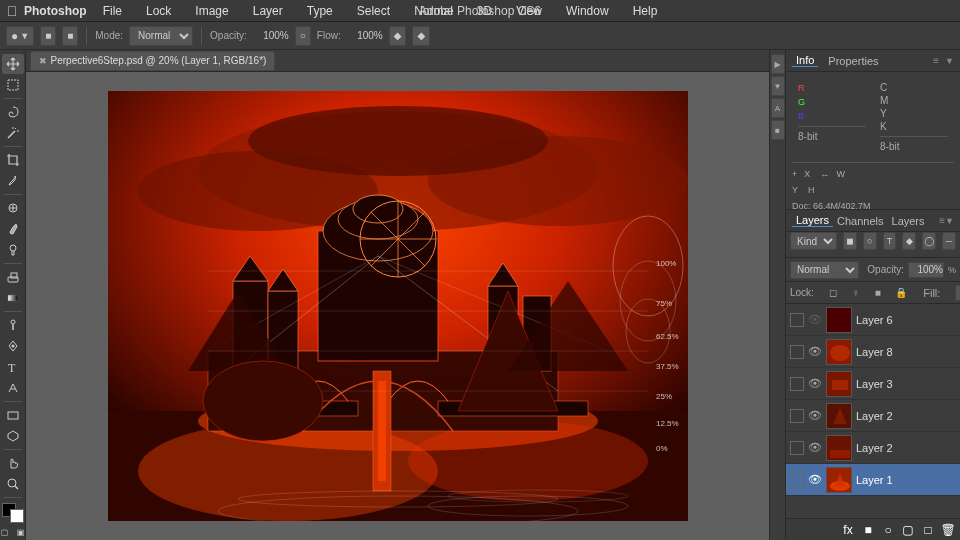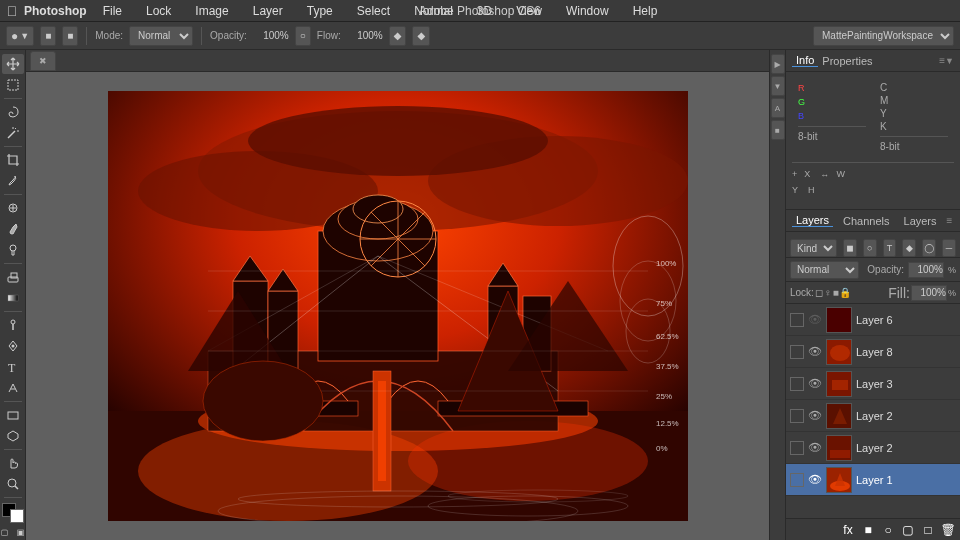--- a/index.html
+++ b/index.html
@@ -97,62 +97,62 @@
     
     #right-panel {
       width: 175px; background: #3c3c3c; border-left: 1px solid #2a2a2a;
       display: flex; flex-direction: column;
     }
     #info-panel {
       height: 160px; border-bottom: 1px solid #2a2a2a;
     }
     #info-header {
       height: 22px; background: #3a3a3a; display: flex; align-items: center; padding: 0 6px;
-      border-bottom: 1px solid #2a2a2a; 
+      border-bottom: 1px solid #2a2a2a; gap: 6px;
     }
     .panel-tab {
       font-size: 11px; color: #bbb; cursor: pointer; padding: 0 4px;
     }
     .panel-tab.active { color: #fff; border-bottom: 1px solid #4a90d9; }
     #info-content {
       padding: 6px; display: grid; grid-template-columns: 1fr 1fr; gap: 2px;
     }
     .info-row { display: flex; align-items: center; gap: 4px; margin-bottom: 2px; }
     .info-label { color: #f44; font-size: 10px; width: 10px; }
     .info-label.g { color: #4f4; }
     .info-label.b { color: #44f; }
     .info-bit { color: #aaa; font-size: 10px; }
     .info-doc { color: #aaa; font-size: 9px; padding: 2px 6px; }
 
     
     #layers-panel { flex: 1; display: flex; flex-direction: column; overflow: hidden; }
     #layers-header {
-      height: 22px; background: #3a3a3a; display: flex; align-items: center; padding: 0 6px; gap: 6px;
+      height: 22px; background: #3a3a3a; display: flex; align-items: center; padding: 0 6px; 
       border-bottom: 1px solid #2a2a2a;
     }
     .lp-tab { font-size: 11px; color: #bbb; cursor: pointer; padding: 0 4px; }
     .lp-tab.active { color: #fff; border-bottom: 1px solid #4a90d9; }
     #layers-toolbar {
-      height: 26px; background: #3c3c3c; display: flex; align-items: flex-end; padding: 0 4px; gap: 6px;
+      height: 26px; background: #3c3c3c; display: flex; align-items: flex-start; padding: 0 4px; gap: 6px;
       border-bottom: 1px solid #2a2a2a;
     }
     .lp-btn {
       height: 18px; width: 18px; background: #555; border: 1px solid #444; border-radius: 2px;
       color: #ccc; font-size: 9px; display: flex; align-items: center; justify-content: center; cursor: pointer;
     }
     .lp-select {
       height: 18px; background: #555; border: 1px solid #444; border-radius: 2px;
       color: #ccc; font-size: 10px; padding: 0 2px;
     }
     #layers-blending {
       height: 24px; background: #3c3c3c; display: flex; align-items: center; padding: 0 4px; gap: 4px;
       border-bottom: 1px solid #2a2a2a;
     }
     #layers-lock {
-      height: 22px; background: #3c3c3c; display: flex; align-items: center; padding: 0 4px; gap: 1px;
+      height: 22px; background: #3c3c3c; display: flex; align-items: center; padding: 0 4px; gap: 15px;
       border-bottom: 1px solid #2a2a2a; font-size: 10px; color: #aaa;
     }
     .lock-icon { font-size: 10px; color: #aaa; cursor: pointer; }
     #layers-list { flex: 1; overflow-y: auto; background: #3c3c3c; }
     .layer-row {
       height: 32px; display: flex; align-items: center; padding: 0 4px; gap: 4px;
       border-bottom: 1px solid #333; cursor: pointer;
     }
     .layer-row.active { background: #4a6fa5; }
     .layer-eye { width: 14px; height: 14px; display: flex; align-items: center; justify-content: center; color: #aaa; font-size: 11px; cursor: pointer; }
@@ -227,24 +227,20 @@
     <option>Screen</option>
   </select>
   <div class="opt-separator"></div>
   <span class="opt-label">Opacity:</span>
   <span class="opt-value" style="width:36px; text-align:right;">100%</span>
   <div class="opt-btn">○</div>
   <span class="opt-label">Flow:</span>
   <span class="opt-value" style="width:36px; text-align:right;">100%</span>
   <div class="opt-btn">◆</div>
   <div class="opt-btn">◆</div>
-  <select class="opt-select" id="workspace-selector" value="MattePaintingWorkspace">
-    <option>MattePaintingWorkspace</option>
-    <option>Essentials</option>
-  </select>
 </div>
 
 <div id="main">
 
   <div id="toolbar">
 
     <div class="tool-btn active" title="Move">
       <svg width="14" height="14" viewBox="0 0 14 14">
           <path d="M7,1 L7,13 M1,7 L13,7 M7,1 L5,3 M7,1 L9,3 M7,13 L5,11 M7,13 L9,11 M1,7 L3,5 M1,7 L3,9 M13,7 L11,5 M13,7 L11,9" stroke="#ccc" stroke-width="1.2" fill="none"></path>
         </svg>
@@ -373,20 +369,21 @@
     <div style="display:flex; gap:2px; margin-top:2px;">
       <div class="tool-btn" style="width:14px; height:14px; font-size:8px;">▢</div>
       <div class="tool-btn" style="width:14px; height:14px; font-size:8px;">▣</div>
     </div>
   </div>
 
   <div id="canvas-area">
     <div id="tab-bar">
       <div class="tab">
         <span class="close-x">✖</span>
+        <span>Perpective6Step.psd @ 20% (Layer 1, RGB/16*)</span>
       </div>
     </div>
     <div id="canvas-container">
       <div id="canvas-img">
         <svg viewBox="0 0 580 430" xmlns="http://www.w3.org/2000/svg">
 
           <defs>
             <radialGradient id="sky" cx="50%" cy="30%" r="70%">
               <stop offset="0%" stop-color="#ff4400"></stop>
               <stop offset="40%" stop-color="#cc2200"></stop>
@@ -556,20 +553,21 @@
         </div>
       </div>
       <div style="display:flex; padding:0 6px 4px; gap:10px;">
         <div>
           <span style="color:#aaa; font-size:9px;">Y</span>
         </div>
         <div>
           <span style="color:#aaa; font-size:9px;">H</span>
         </div>
       </div>
+      <div class="info-doc">Doc: 66.4M/402.7M</div>
     </div>
 
     <div id="layers-panel">
       <div id="layers-header">
         <span class="lp-tab active">Layers</span>
         <span class="lp-tab">Channels</span>
         <span class="lp-tab">Layers</span>
         <span style="margin-left:auto; color:#888; font-size:10px; cursor:pointer;">≡</span>
         <span style="color:#888; font-size:9px; cursor:pointer;">▼</span>
       </div>
@@ -593,21 +591,21 @@
         <span style="font-size:10px; color:#aaa; margin-left:4px;">Opacity:</span>
         <input type="text" value="100%" style="width: 36px; height: 16px; background: rgb(85, 85, 85); border: 1px solid rgb(68, 68, 68); color: rgb(204, 204, 204); font-size: 10px; text-align: right;">
         <span style="font-size:9px; color:#aaa;">%</span>
       </div>
       <div id="layers-lock">
         <span style="font-size:10px; color:#aaa;">Lock:</span>
         <span class="lock-icon">◻</span>
         <span class="lock-icon">♀</span>
         <span class="lock-icon">■</span>
         <span class="lock-icon">🔒</span>
-        <span style="margin-left:auto; font-size:14px; color:#aaa;">Fill:</span>
+        <span style="margin-left:auto; font-size:11px; color:#aaa;">Fill:</span>
         <input type="text" value="100%" style="width: 36px; height: 16px; background: rgb(85, 85, 85); border: 1px solid rgb(68, 68, 68); color: rgb(204, 204, 204); font-size: 10px; text-align: right;">
         <span style="font-size:9px; color:#aaa;">%</span>
       </div>
       <div id="layers-list">
 
         <div class="layer-row">
           <div class="layer-check"></div>
           <div class="layer-eye" style="opacity:0.3;">👁</div>
           <div class="layer-thumb" style="background:#4a0000;">
             <svg width="26" height="26" viewBox="0 0 26 26">

